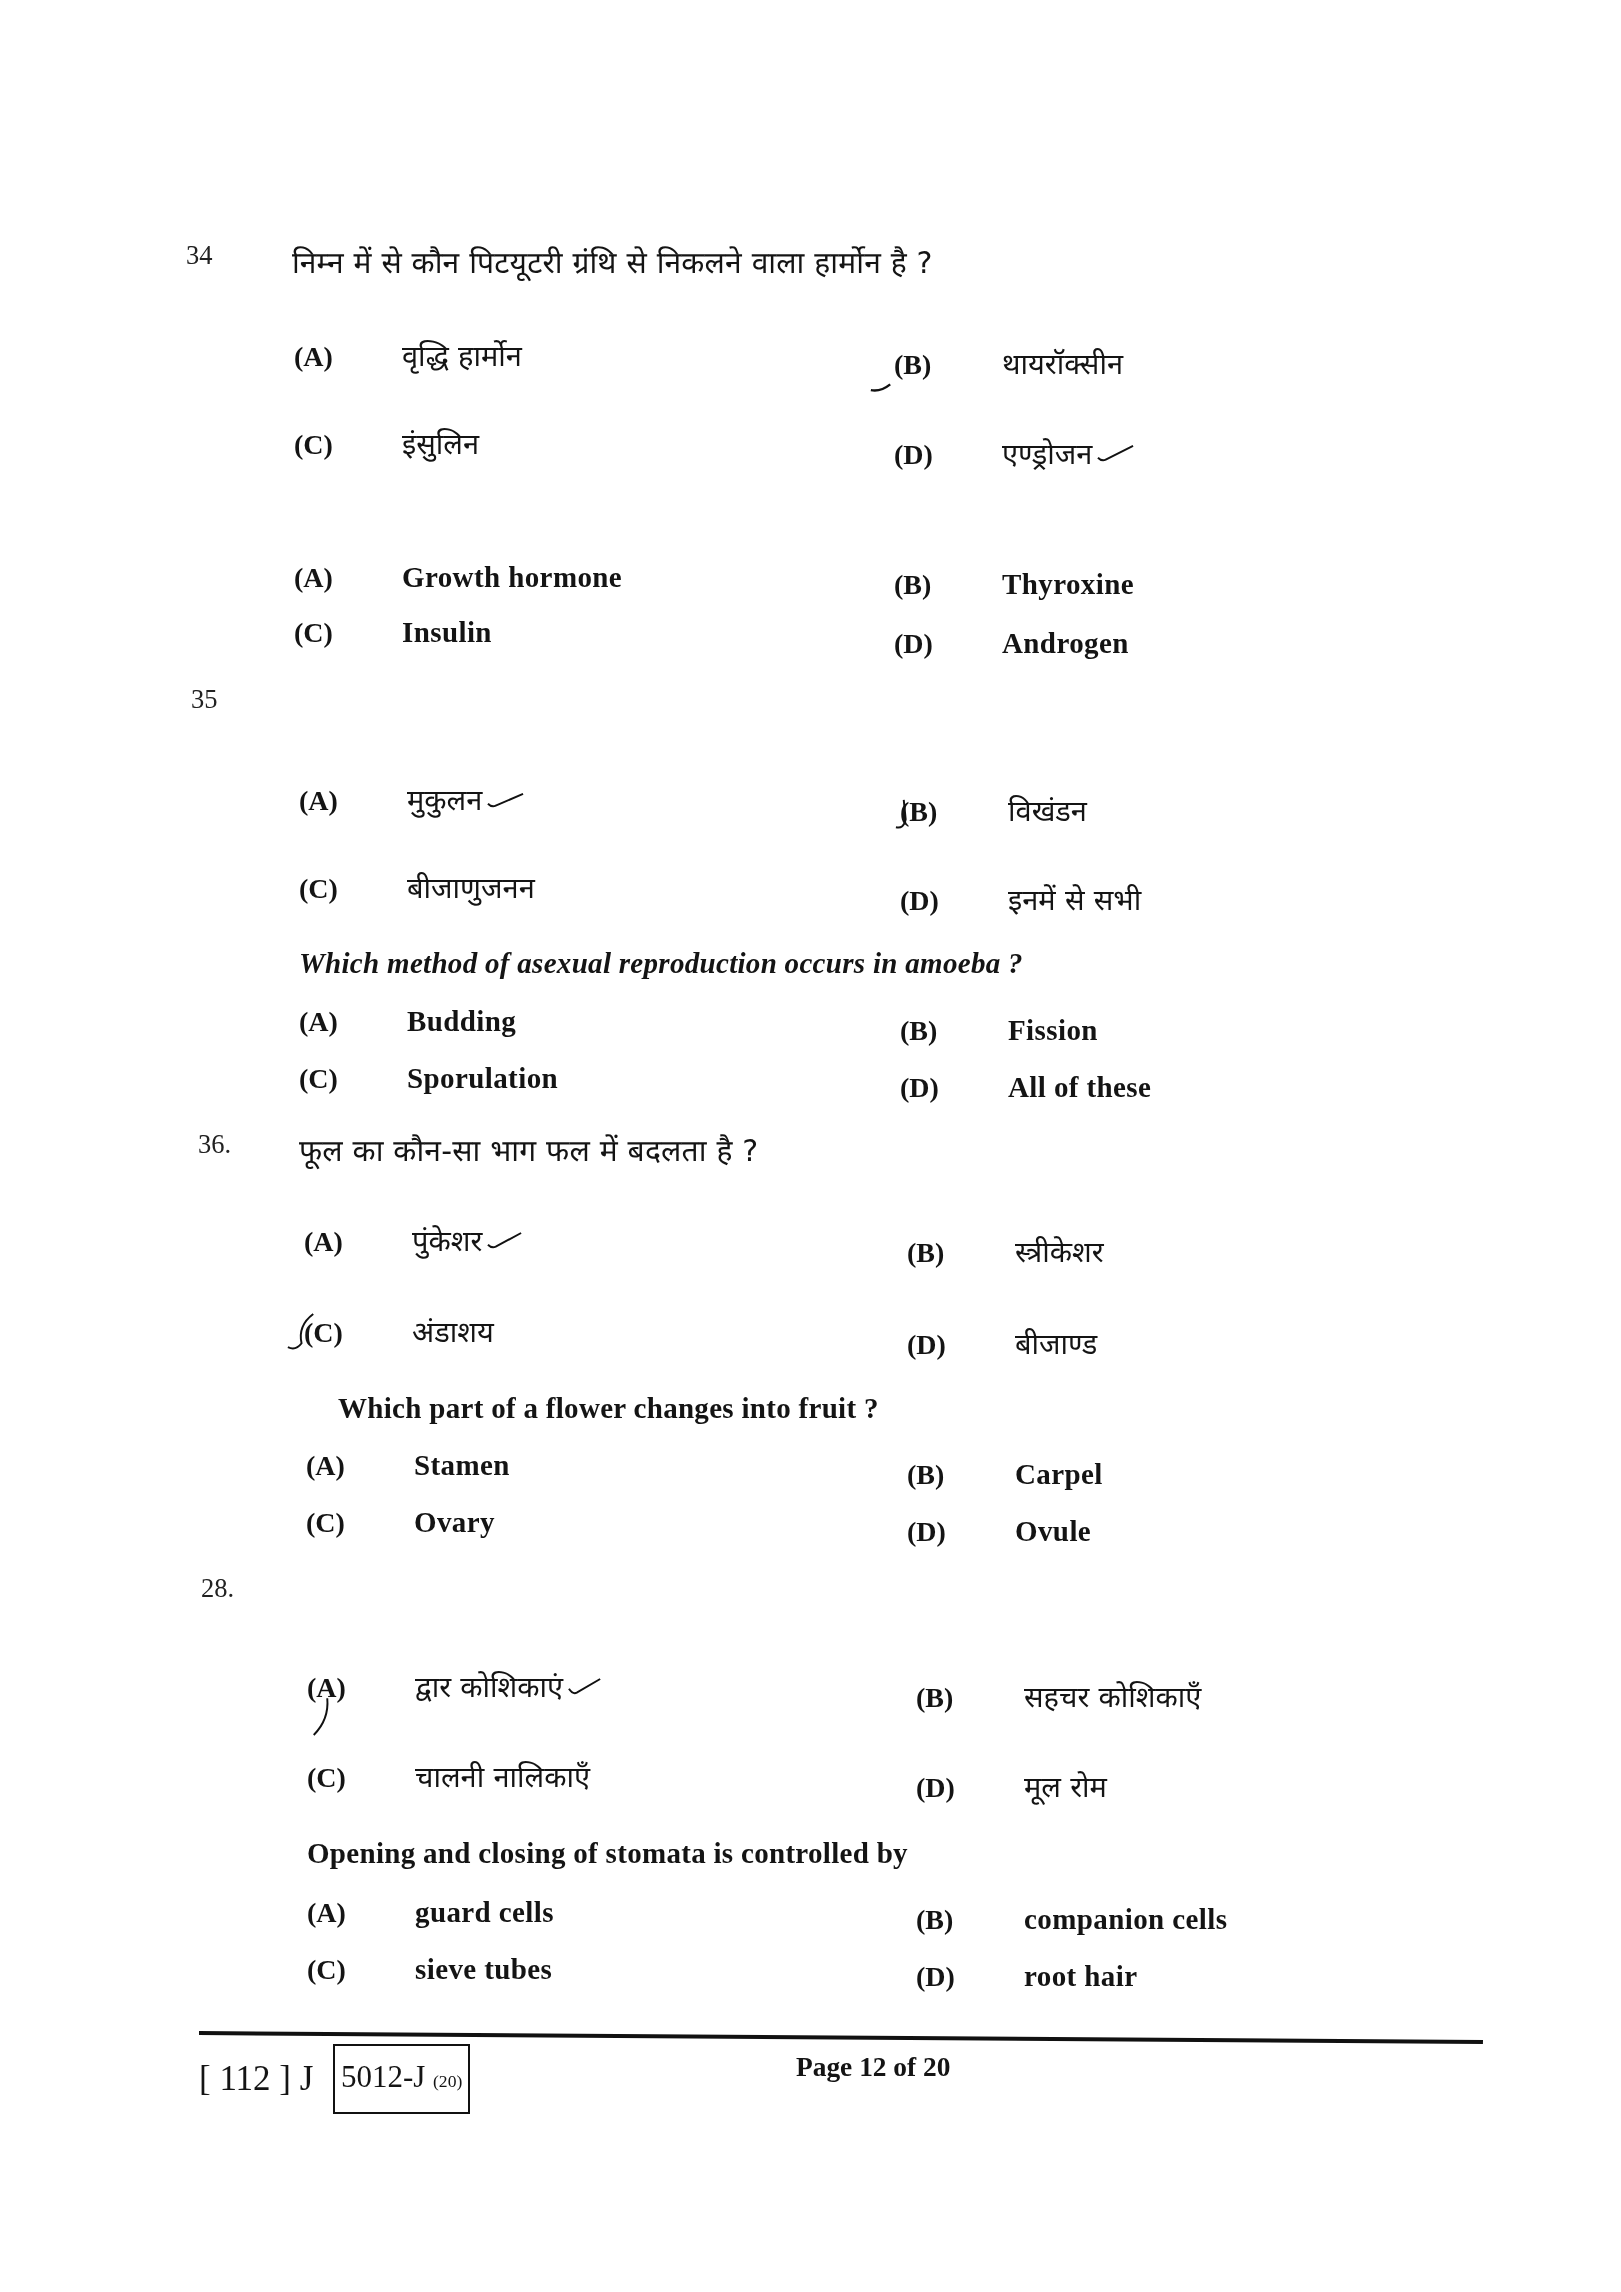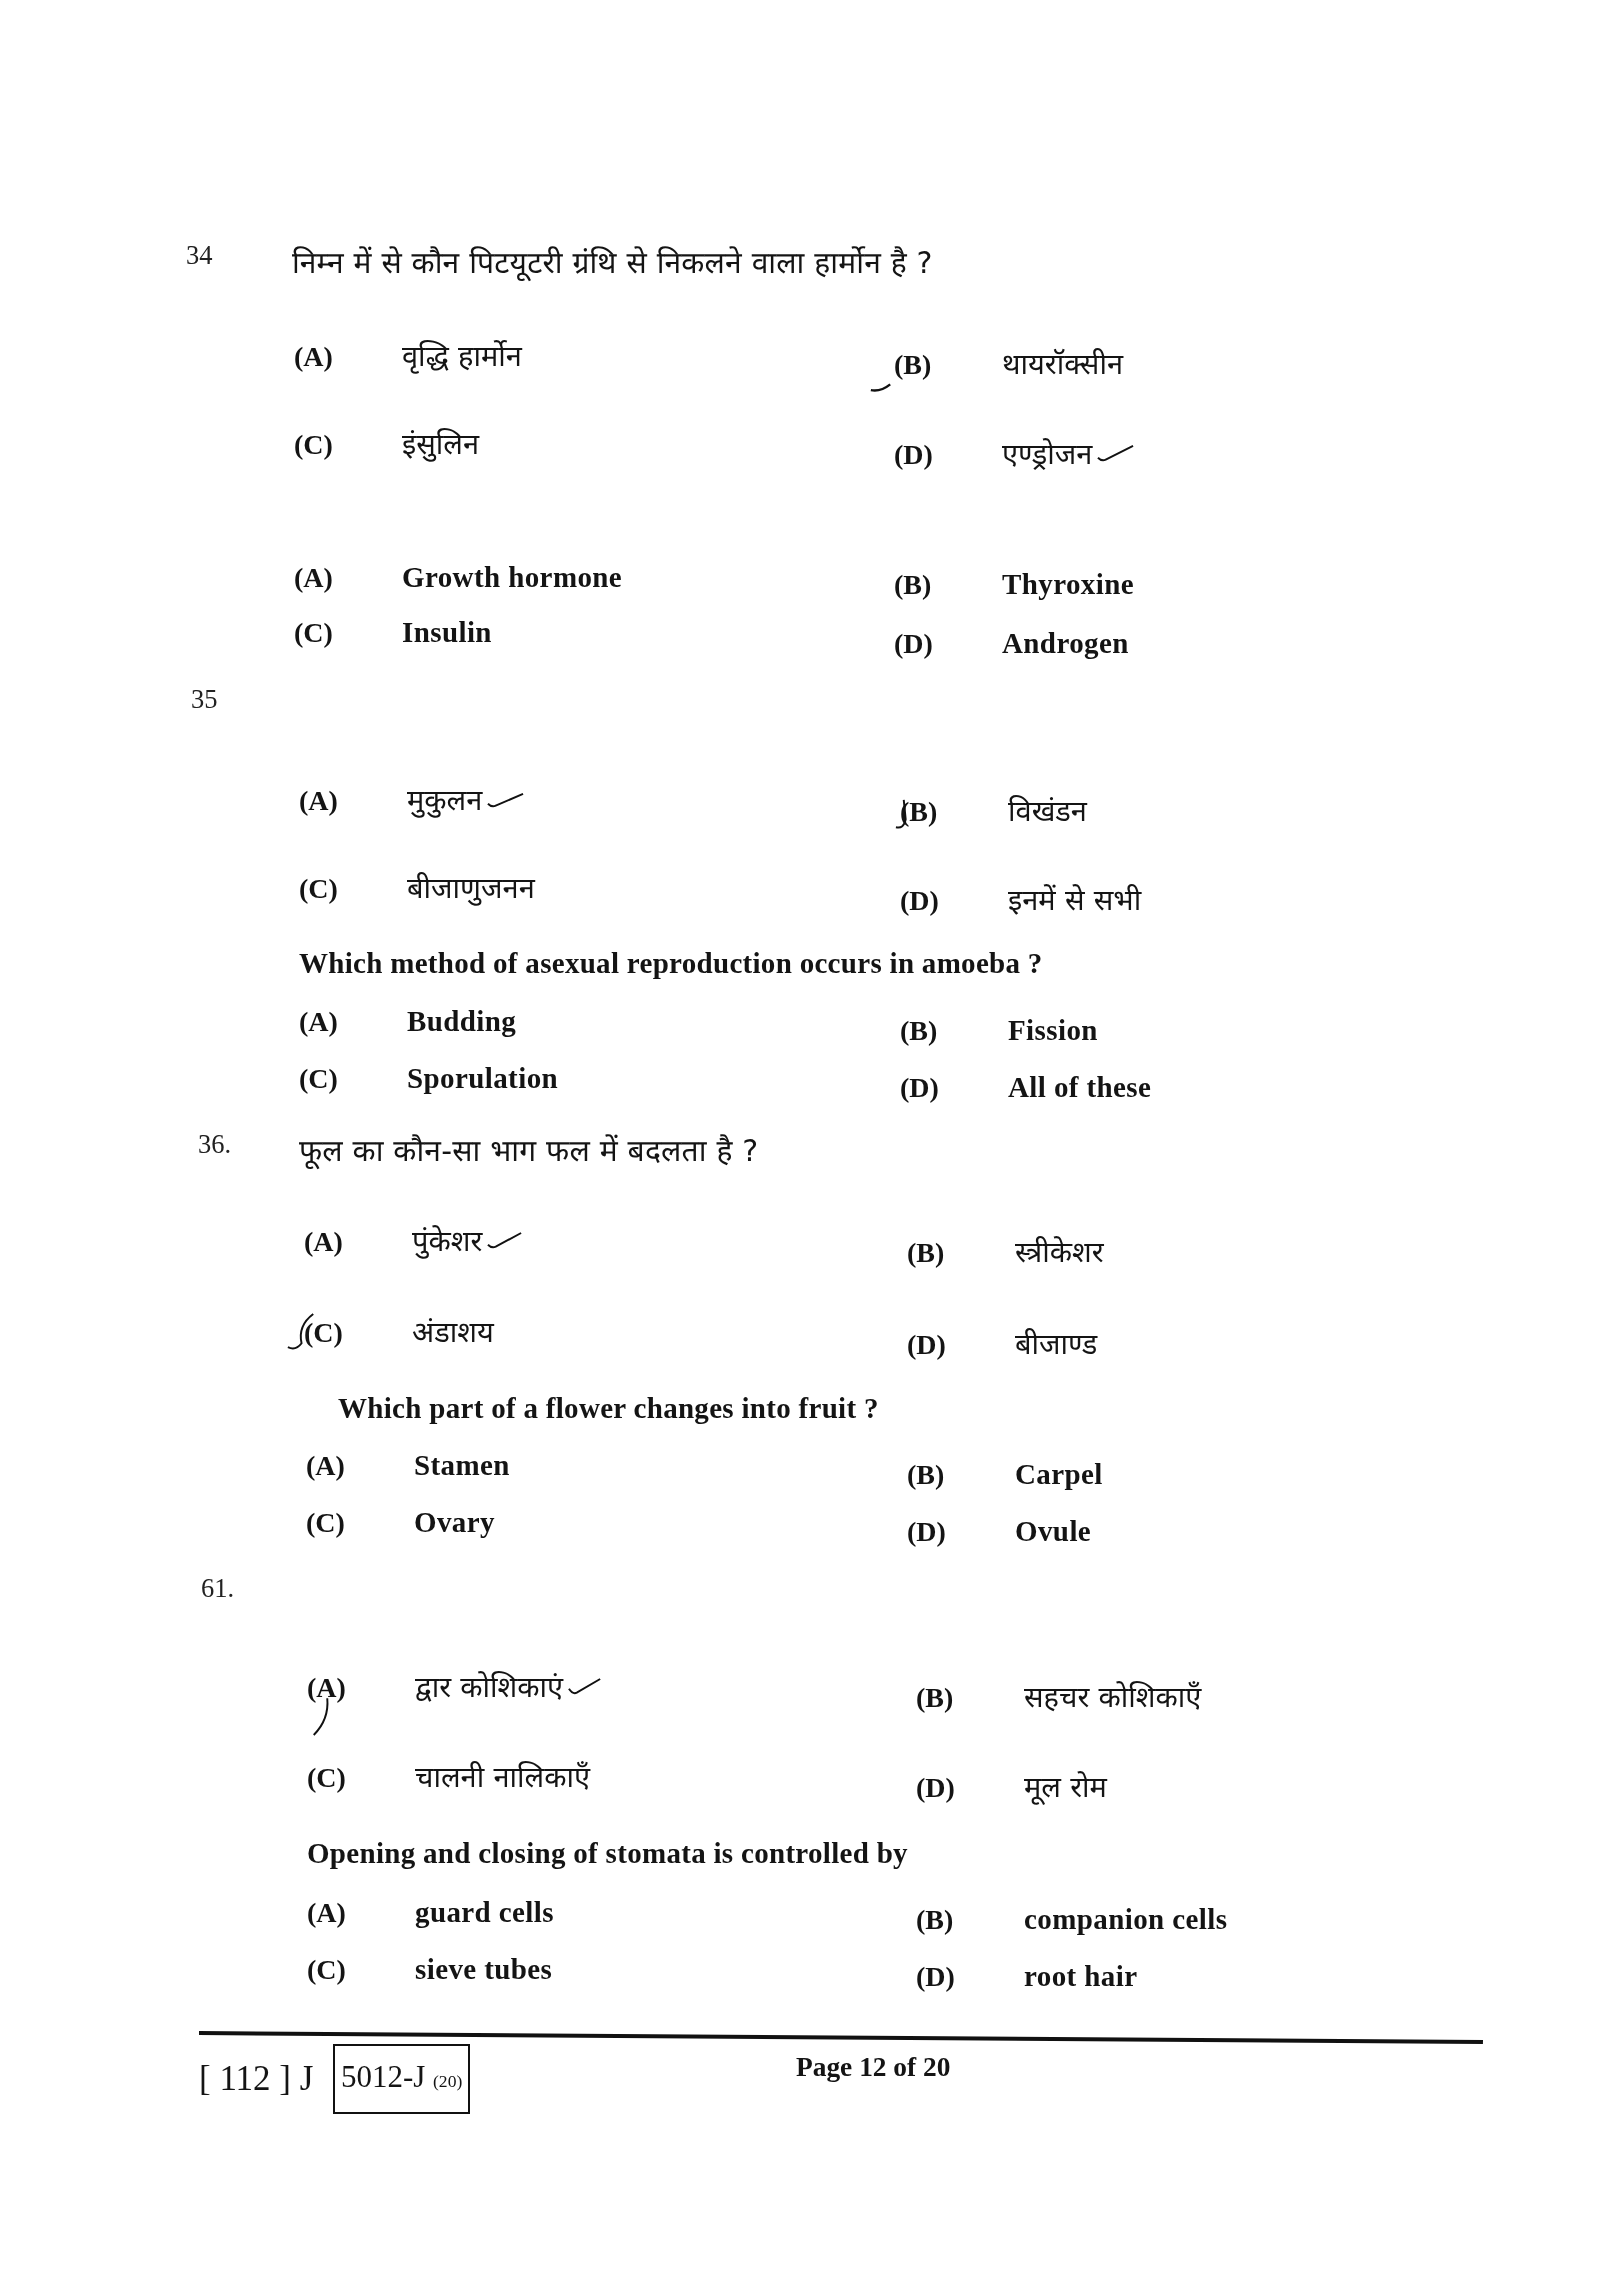--- a/index.html
+++ b/index.html
@@ -81,21 +81,21 @@
     <span class="txt-hi">विखंडन</span>
   </div>
   <div class="opt" style="left:299px;top:867px;">
     <span class="lbl">(C)</span>
     <span class="txt-hi">बीजाणुजनन</span>
   </div>
   <div class="opt" style="left:900px;top:879px;">
     <span class="lbl">(D)</span>
     <span class="txt-hi">इनमें से सभी</span>
   </div>
-  <div class="qtext-en" style="left:299px;top:947px;">Which method of asexual reproduction occurs in amoeba ?</div>
+  <div class="qtext-en" style="left:299px;top:947px;font-style:italic;">Which method of asexual reproduction occurs in amoeba ?</div>
   <div class="opt" style="left:299px;top:1005px;">
     <span class="lbl">(A)</span>
     <span class="txt-en">Budding</span>
   </div>
   <div class="opt" style="left:900px;top:1014px;">
     <span class="lbl">(B)</span>
     <span class="txt-en">Fission</span>
   </div>
   <div class="opt" style="left:299px;top:1062px;">
     <span class="lbl">(C)</span>
@@ -138,21 +138,21 @@
   </div>
   <div class="opt" style="left:306px;top:1506px;">
     <span class="lbl">(C)</span>
     <span class="txt-en">Ovary</span>
   </div>
   <div class="opt" style="left:907px;top:1515px;">
     <span class="lbl">(D)</span>
     <span class="txt-en">Ovule</span>
   </div>
 
-  <div class="qnum" style="left:201px;top:1573px;">61.</div>
+  <div class="qnum" style="left:201px;top:1573px;">28.</div>
   <div class="opt" style="left:307px;top:1666px;">
     <span class="lbl">(A)</span>
     <span class="txt-hi">द्वार कोशिकाएं</span>
     <svg class="tick" viewBox="0 0 40 20">
         <path d="M2 12 Q6 18 10 16 L34 2" stroke="#111" stroke-width="2" fill="none"></path>
       </svg>
   </div>
   <div class="opt" style="left:916px;top:1676px;">
     <span class="lbl">(B)</span>
     <span class="txt-hi">सहचर कोशिकाएँ</span>

